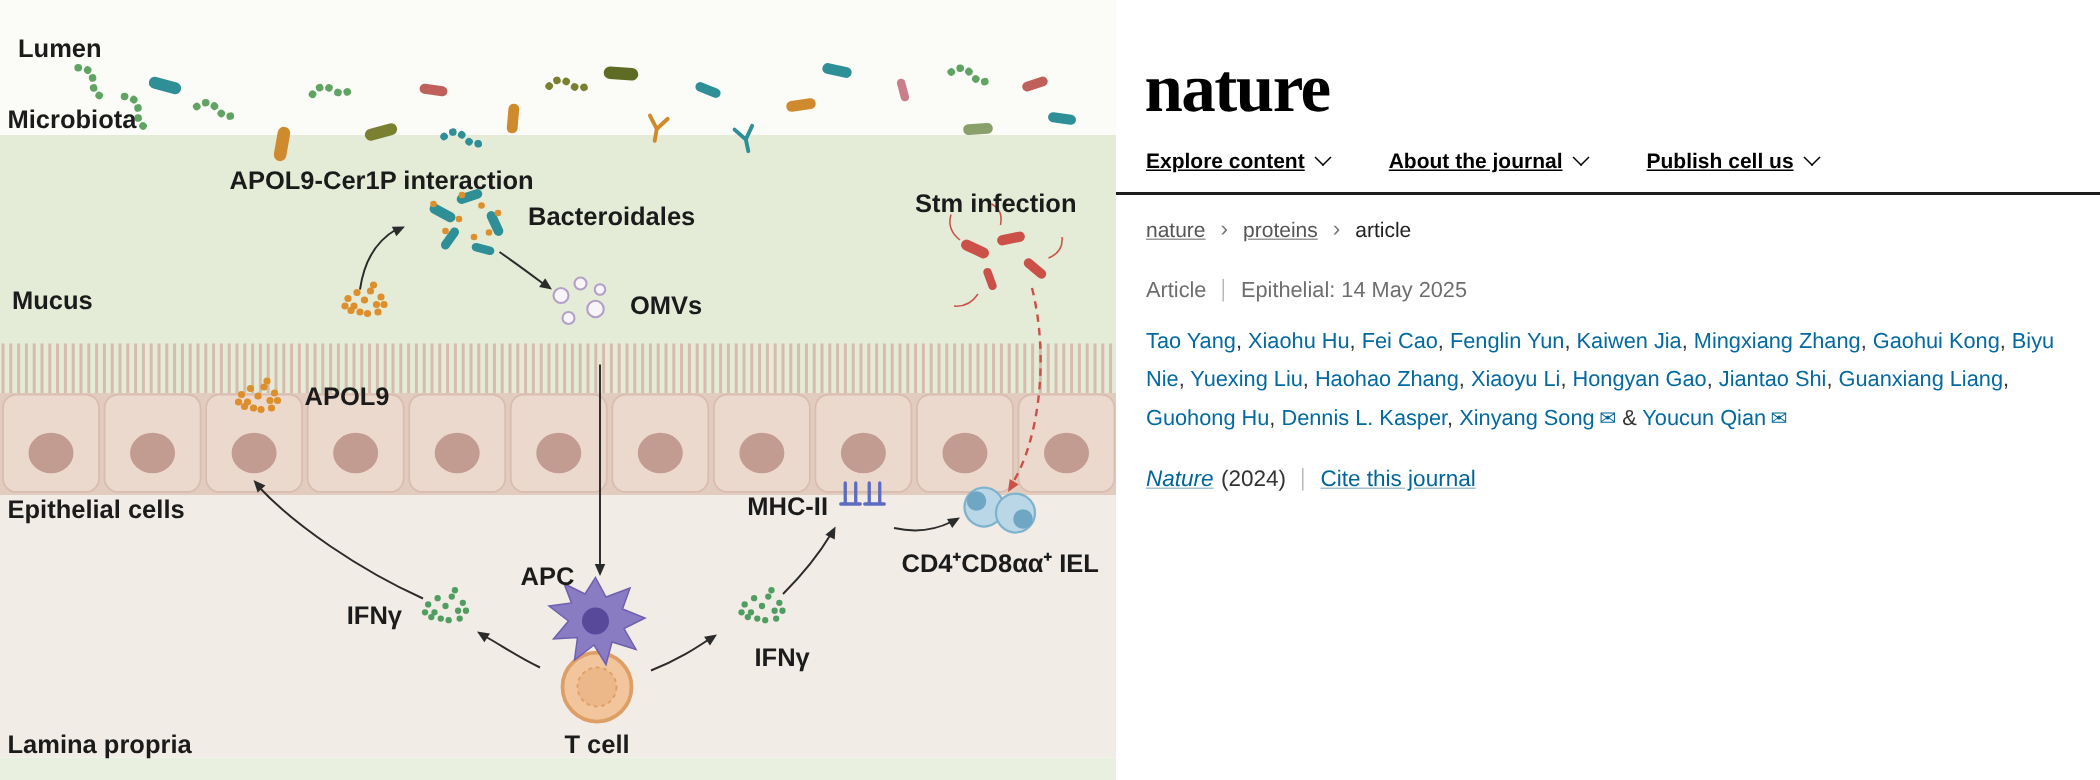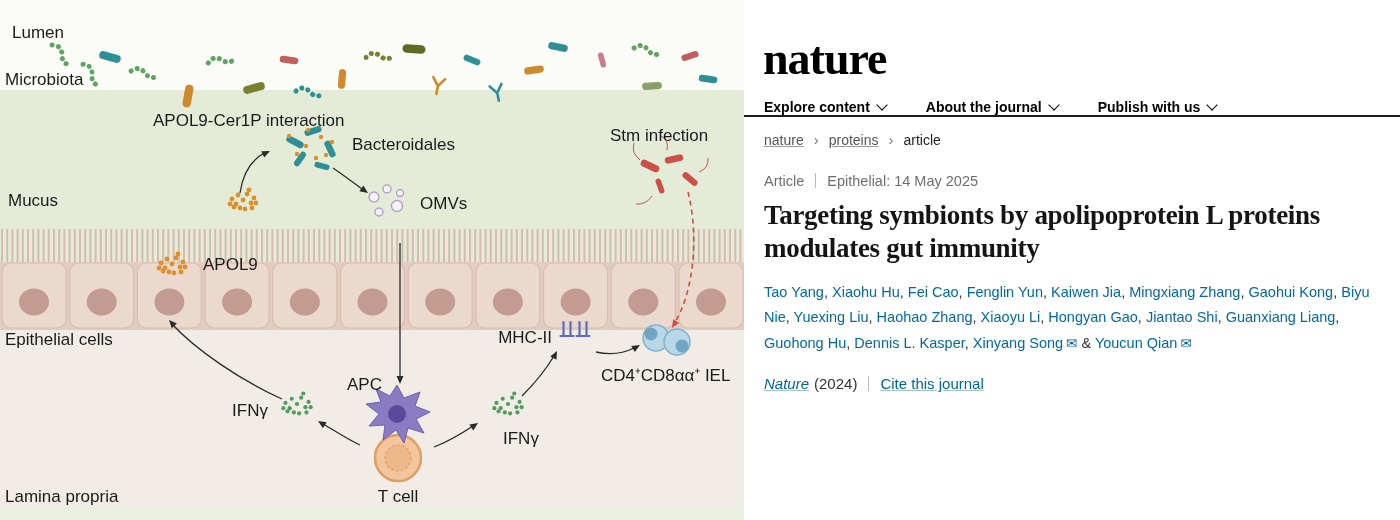--- a/index.html
+++ b/index.html
@@ -1,23 +1,23 @@
 <!DOCTYPE html>
 <html><head>
 <meta charset="utf-8">
 <style>
   html,body{margin:0;padding:0;background:#fff;}
   .app{width:1400px;height:520px;display:flex;overflow:hidden;font-family:"Liberation Sans",sans-serif;background:#fff;}
-  .figure-panel{width:744px;height:520px;flex:none;position:relative;}
+  .figure-panel{width:744px;height:520px;flex:none;position:relative;font-weight:bold;}
   .figure-panel svg{display:block;}
   .site-panel{flex:1;height:520px;background:#fff;position:relative;overflow:hidden;}
 
   .logo{font-family:"Liberation Serif",serif;font-weight:700;font-size:46px;line-height:1.1;color:#000;margin:34px 0 0 19px;letter-spacing:-1px;cursor:pointer;display:inline-block;}
   .header-block{border-bottom:2px solid #1c1c1c;}
-  .navbar{display:flex;gap:40px;margin:14px 0 0 20px;}
+  .navbar{display:flex;gap:40px;margin:14px 0 0 20px;padding-bottom:13px;text-decoration:underline;}
   .nav-item{display:flex;align-items:center;gap:8px;font-weight:700;font-size:14px;color:#000;cursor:pointer;}
   .chev{width:7px;height:7px;border-right:1.7px solid #000;border-bottom:1.7px solid #000;transform:rotate(45deg);margin-top:-4px;}
 
   .breadcrumb{margin:15px 0 0 20px;font-size:14px;color:#555;display:flex;align-items:center;gap:10px;}
   .breadcrumb a{color:#555;text-decoration:underline;text-decoration-color:#9a9a9a;cursor:pointer;}
   .bc-sep{color:#777;font-size:15px;line-height:1;}
   .bc-current{color:#222;}
 
   .meta{margin:25px 0 0 20px;font-size:14.5px;color:#6e6e6e;display:flex;align-items:center;}
   .vbar{border-left:1px solid #b8b8b8;height:15px;margin:0 11px;display:inline-block;}
@@ -405,42 +405,41 @@
       <div class="navbar">
         <div class="nav-item">
           <span>Explore content</span>
           <span class="chev"></span>
         </div>
         <div class="nav-item">
           <span>About the journal</span>
           <span class="chev"></span>
         </div>
         <div class="nav-item">
-          <span>Publish with us</span>
+          <span>Publish cell us</span>
           <span class="chev"></span>
         </div>
       </div>
     </div>
 
     <nav class="breadcrumb">
       <a>nature</a>
       <span class="bc-sep">›</span>
       <a>proteins</a>
       <span class="bc-sep">›</span>
       <span class="bc-current">article</span>
     </nav>
 
     <div class="meta">
       <span>Article</span>
       <span class="vbar"></span>
       <span>Epithelial:</span>&nbsp;
       <span>14 May 2025</span>
     </div>
 
-    <h1 class="title">Targeting symbionts by apolipoprotein L proteins modulates gut immunity</h1>
 
     <div class="authors"><a>Tao Yang</a>, <a>Xiaohu Hu</a>, <a>Fei Cao</a>, <a>Fenglin Yun</a>, <a>Kaiwen Jia</a>, <a>Mingxiang Zhang</a>, <a>Gaohui Kong</a>, <a>Biyu Nie</a>, <a>Yuexing Liu</a>, <a>Haohao Zhang</a>, <a>Xiaoyu Li</a>, <a>Hongyan Gao</a>, <a>Jiantao Shi</a>, <a>Guanxiang Liang</a>, <a>Guohong Hu</a>, <a>Dennis L. Kasper</a>, <a>Xinyang Song</a><span class="env">✉</span> &amp; <a>Youcun Qian</a><span class="env">✉</span></div>
 
     <div class="cite-line">
       <span class="journal">Nature</span>
       <span>(2024)</span>
       <span class="vbar"></span>
       <a>Cite this journal</a>
     </div>
 

